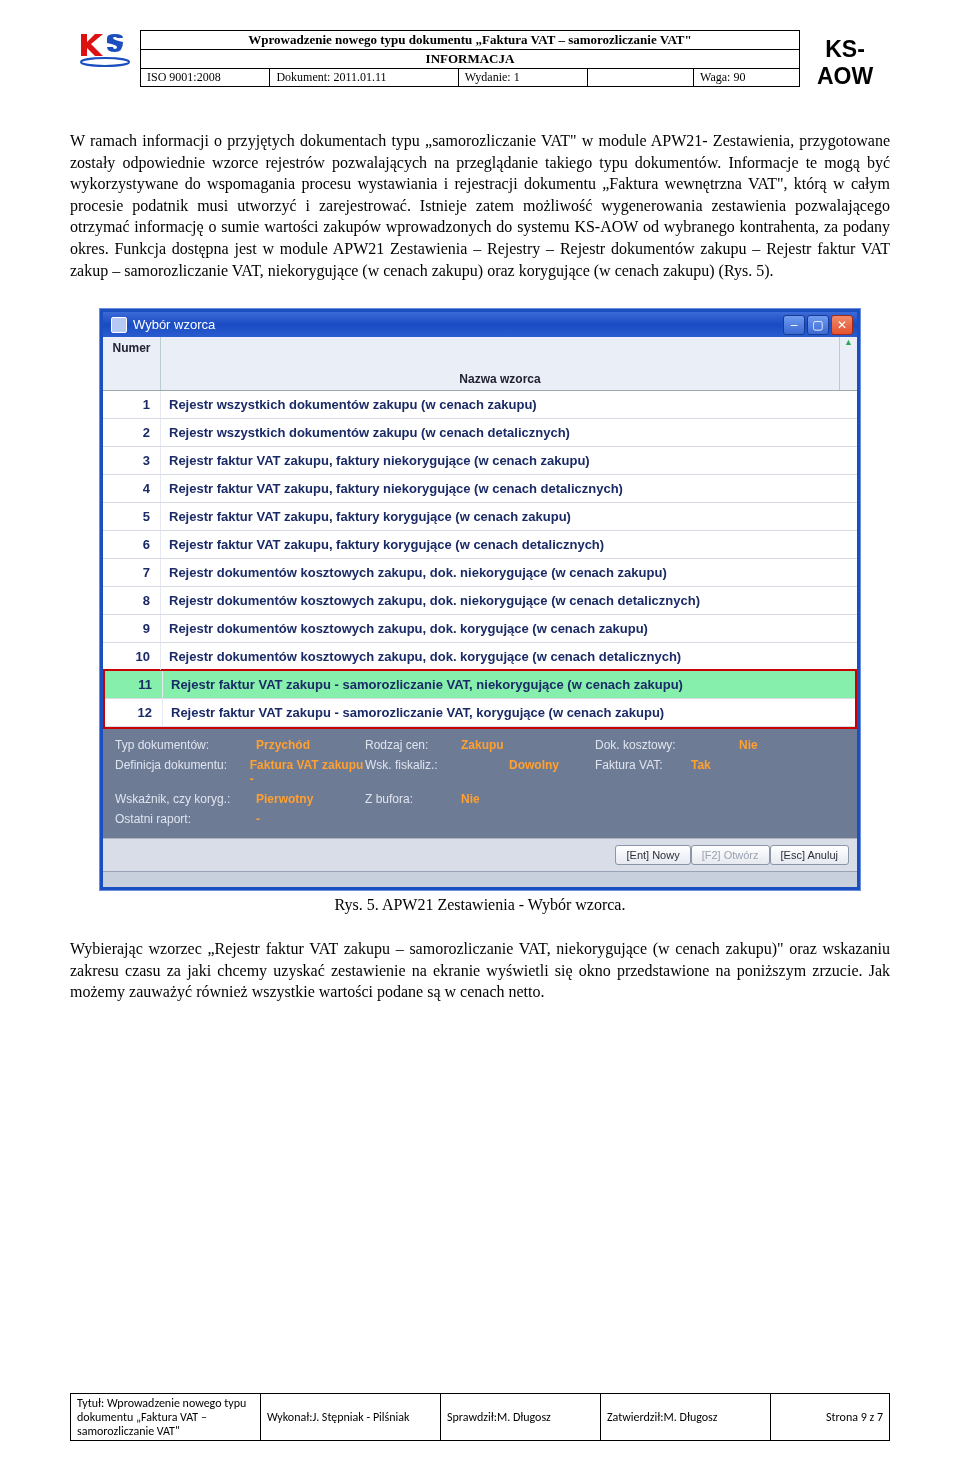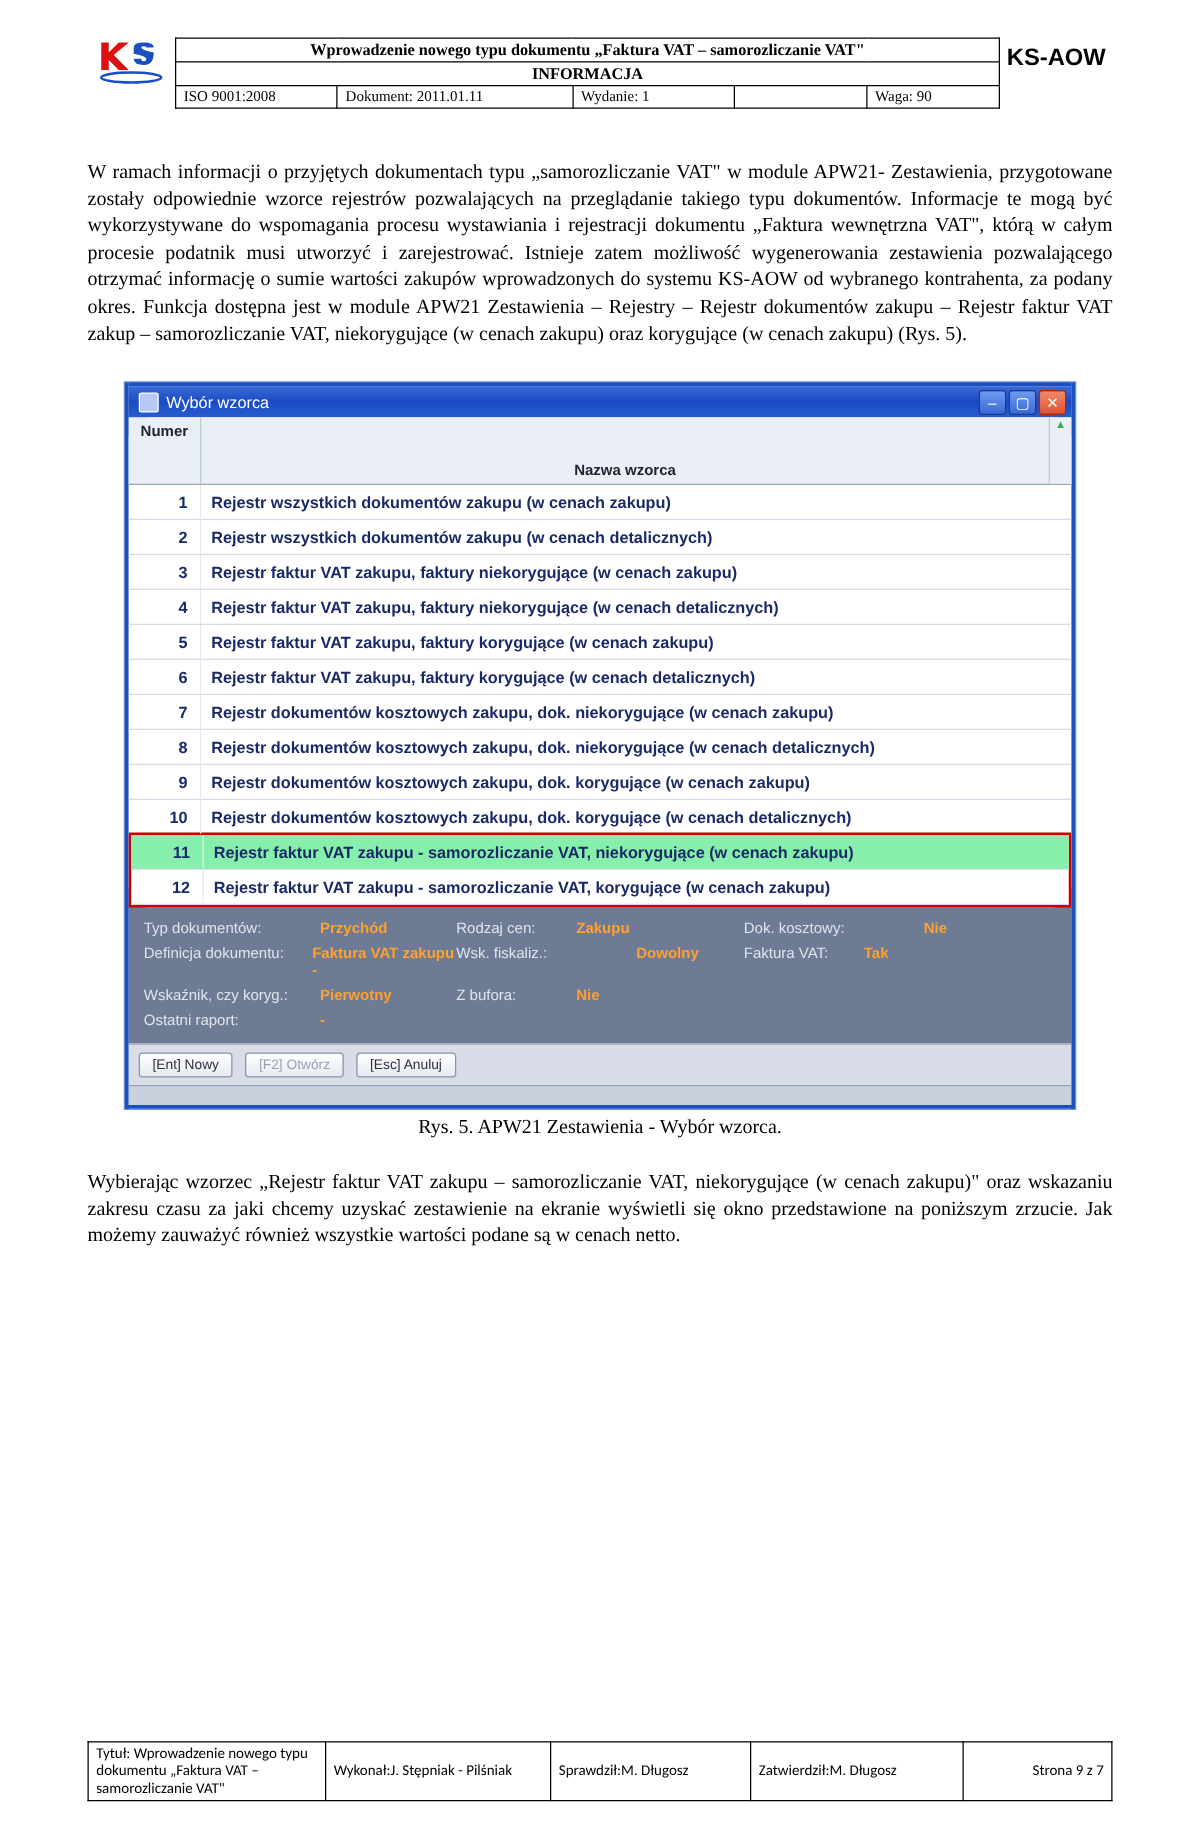--- a/index.html
+++ b/index.html
@@ -13,21 +13,21 @@
     padding: 0;
   }
   .page { padding: 30px 70px 30px 70px; min-height: 1471px; position: relative; }
   
   .hdr-wrap { display: flex; align-items: flex-start; }
   .hdr-logo { width: 70px; text-align: center; font-weight: bold; }
   .hdr-logo svg { display: block; margin: 0 auto; }
   .hdr-table { flex: 1 1 auto; border-collapse: collapse; font-size: 13px; }
   .hdr-table td { border: 1px solid #000; padding: 1px 6px; text-align: center; }
   .hdr-title { font-weight: bold; }
-  .hdr-right { width: 90px; text-align: center; font-weight: bold; font-family: Arial, sans-serif; font-size: 19px; padding-top: 6px; }
+  .hdr-right { width: 90px; text-align: center; font-weight: bold; font-family: Arial, sans-serif; font-size: 23px; padding-top: 6px; }
   .hdr-row2 td { font-size: 12px; }
 
   
   .body-text { margin-top: 40px; text-align: justify; line-height: 1.35; }
   .caption { text-align: center; margin-top: 6px; }
 
   
   .win { width: 760px; margin: 28px auto 0; border: 3px solid #1b4ebf; border-top: none; box-shadow: 0 0 0 1px #6b8fe0; font-family: Tahoma, Verdana, sans-serif; }
   .titlebar {
     background: linear-gradient(#3b6bd6, #1a4bc3 50%, #2a5cd0);
@@ -48,34 +48,34 @@
   .sc-arrow { font-size:9px; text-align:center; line-height:10px; color:#3a5; }
   .grid-rows { }
   .grow { display:flex; font-size:13px; border-bottom:1px solid #d7dbe5; }
   .grow .rnum { width:58px; padding:6px 10px 6px 6px; text-align:right; color:#1a2a66; font-weight:bold; border-right:1px solid #e6e9f2; }
   .grow .rname { flex:1; padding:6px 8px; color:#1a2a66; font-weight:bold; }
   .grow.sel { background:#86efac; }
   .grow.sel .rnum, .grow.sel .rname { color:#1a2a66; }
   .grow .rsc { width:18px; }
   .red-box { border:2px solid #cc0000; margin: -2px 0; }
   .red-box .grow:first-child { border-top:none; }
-  .grid-rel { position:relative;border-radius:16px; }
+  .grid-rel { position:relative; }
   
   .details { background:#6e7b94; color:#dfe4ef; font-size:12px; padding:10px 12px 12px; border-top:1px solid #56607a; }
   .det-row { display:flex; margin-bottom:6px; }
   .det-cell { display:flex; align-items:baseline; }
   .det-lab { color:#dfe4ef; margin-right:6px; text-align:left; }
   .det-val { color:#ffa030; font-weight:bold; }
   .det-c1 { width:250px; }
   .det-c1 .det-lab { width:135px; }
   .det-c2 { width:230px; }
   .det-c2 .det-lab { width:90px; }
   .det-c3 { width:230px;gap:28px; }
   .det-c3 .det-lab { width:110px; }
-  .btnbar { background:#d8dde7; padding:6px 8px; display:flex; gap:10px; border-top:1px solid #aeb4c2; }
+  .btnbar { background:#d8dde7; padding:6px 8px; display:flex; border-top:1px solid #aeb4c2;justify-content:flex-end; }
   .sbtn { font-size:11px; background:linear-gradient(#fff,#e6e9f0); border:1px solid #8c95a8; border-radius:3px; padding:3px 10px; color:#2a2f3c; }
   .sbtn.disabled { color:#9aa1b0; }
   .statusbar { height:16px; background:#c8cfdd; border-top:1px solid #9aa3b6; }
 
   
   .footer { position:absolute; left:70px; right:70px; bottom:30px; font-size:12px; }
   .ftable { width:100%; border-collapse:collapse; }
   .ftable td { border:1px solid #000; padding:2px 6px; vertical-align:middle; font-family: Calibri, Arial, sans-serif; }
   .ftable td:last-child { text-align:right; }
 </style>

